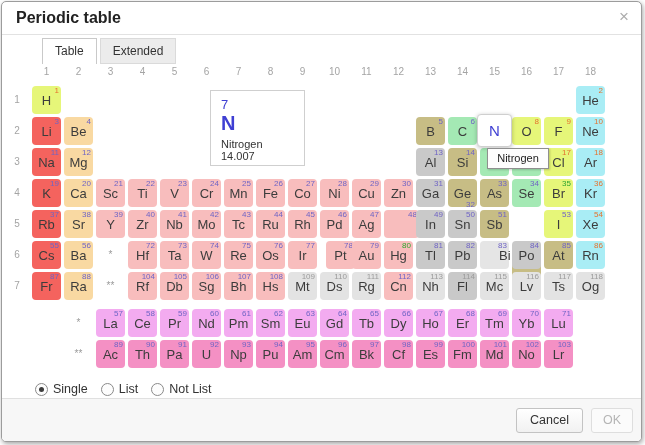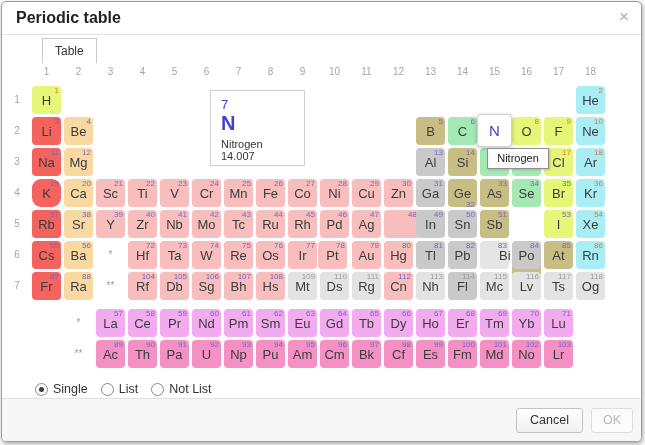--- a/index.html
+++ b/index.html
@@ -49,20 +49,21 @@
 <body>
 
 <div class="dialog">
   <div class="header">
     <div class="title">Periodic table</div>
     <div class="close">×</div>
   </div>
 
   <div class="tabs">
     <div class="tab active">Table</div>
+    <div class="tab inactive">Extended</div>
   </div>
 
   <div class="table-area">
       <div class="col-label" style="left: 30px;">1</div>
       <div class="col-label" style="left: 62px;">2</div>
       <div class="col-label" style="left: 94px;">3</div>
       <div class="col-label" style="left: 126px;">4</div>
       <div class="col-label" style="left: 158px;">5</div>
       <div class="col-label" style="left: 190px;">6</div>
       <div class="col-label" style="left: 222px;">7</div>
@@ -152,21 +153,21 @@
         <span class="sym">S</span>
       </div>
       <div class="cell" style="left: 542px; top: 146px; background: rgb(230, 246, 121);">
         <span class="num" style="color: rgb(229, 115, 47);">17</span>
         <span class="sym">Cl</span>
       </div>
       <div class="cell" style="left: 574px; top: 146px; background: rgb(169, 237, 245);">
         <span class="num" style="color: rgb(229, 115, 47);">18</span>
         <span class="sym">Ar</span>
       </div>
-      <div class="cell" style="left: 30px; top: 177px; background: rgb(244, 99, 94); border-radius: 9px;">
+      <div class="cell" style="left: 30px; top: 177px; background: rgb(244, 99, 94);">
         <span class="num" style="color: rgb(111, 100, 197);">19</span>
         <span class="sym">K</span>
       </div>
       <div class="cell" style="left: 62px; top: 177px; background: rgb(249, 217, 162);">
         <span class="num" style="color: rgb(111, 100, 197);">20</span>
         <span class="sym">Ca</span>
       </div>
       <div class="cell" style="left: 94px; top: 177px; background: rgb(248, 189, 189);">
         <span class="num" style="color: rgb(111, 100, 197);">21</span>
         <span class="sym">Sc</span>
@@ -328,21 +329,21 @@
         <span class="sym">Re</span>
       </div>
       <div class="cell" style="left: 254px; top: 239px; background: rgb(248, 189, 189);">
         <span class="num" style="color: rgb(111, 100, 197);">76</span>
         <span class="sym">Os</span>
       </div>
       <div class="cell" style="left: 286px; top: 239px; background: rgb(248, 189, 189);">
         <span class="num" style="color: rgb(111, 100, 197);">77</span>
         <span class="sym">Ir</span>
       </div>
-      <div class="cell" style="left: 316px; top: 239px; background: rgb(248, 189, 189);">
+      <div class="cell" style="left: 324px; top: 239px; background: rgb(248, 189, 189);">
         <span class="num" style="color: rgb(111, 100, 197);">78</span>
         <span class="sym">Pt</span>
       </div>
       <div class="cell" style="left: 350px; top: 239px; background: rgb(248, 189, 189);">
         <span class="num" style="color: rgb(111, 100, 197);">79</span>
         <span class="sym">Au</span>
       </div>
       <div class="cell" style="left: 382px; top: 239px; background: rgb(248, 189, 189);">
         <span class="num" style="color: rgb(47, 165, 47);">80</span>
         <span class="sym">Hg</span>

